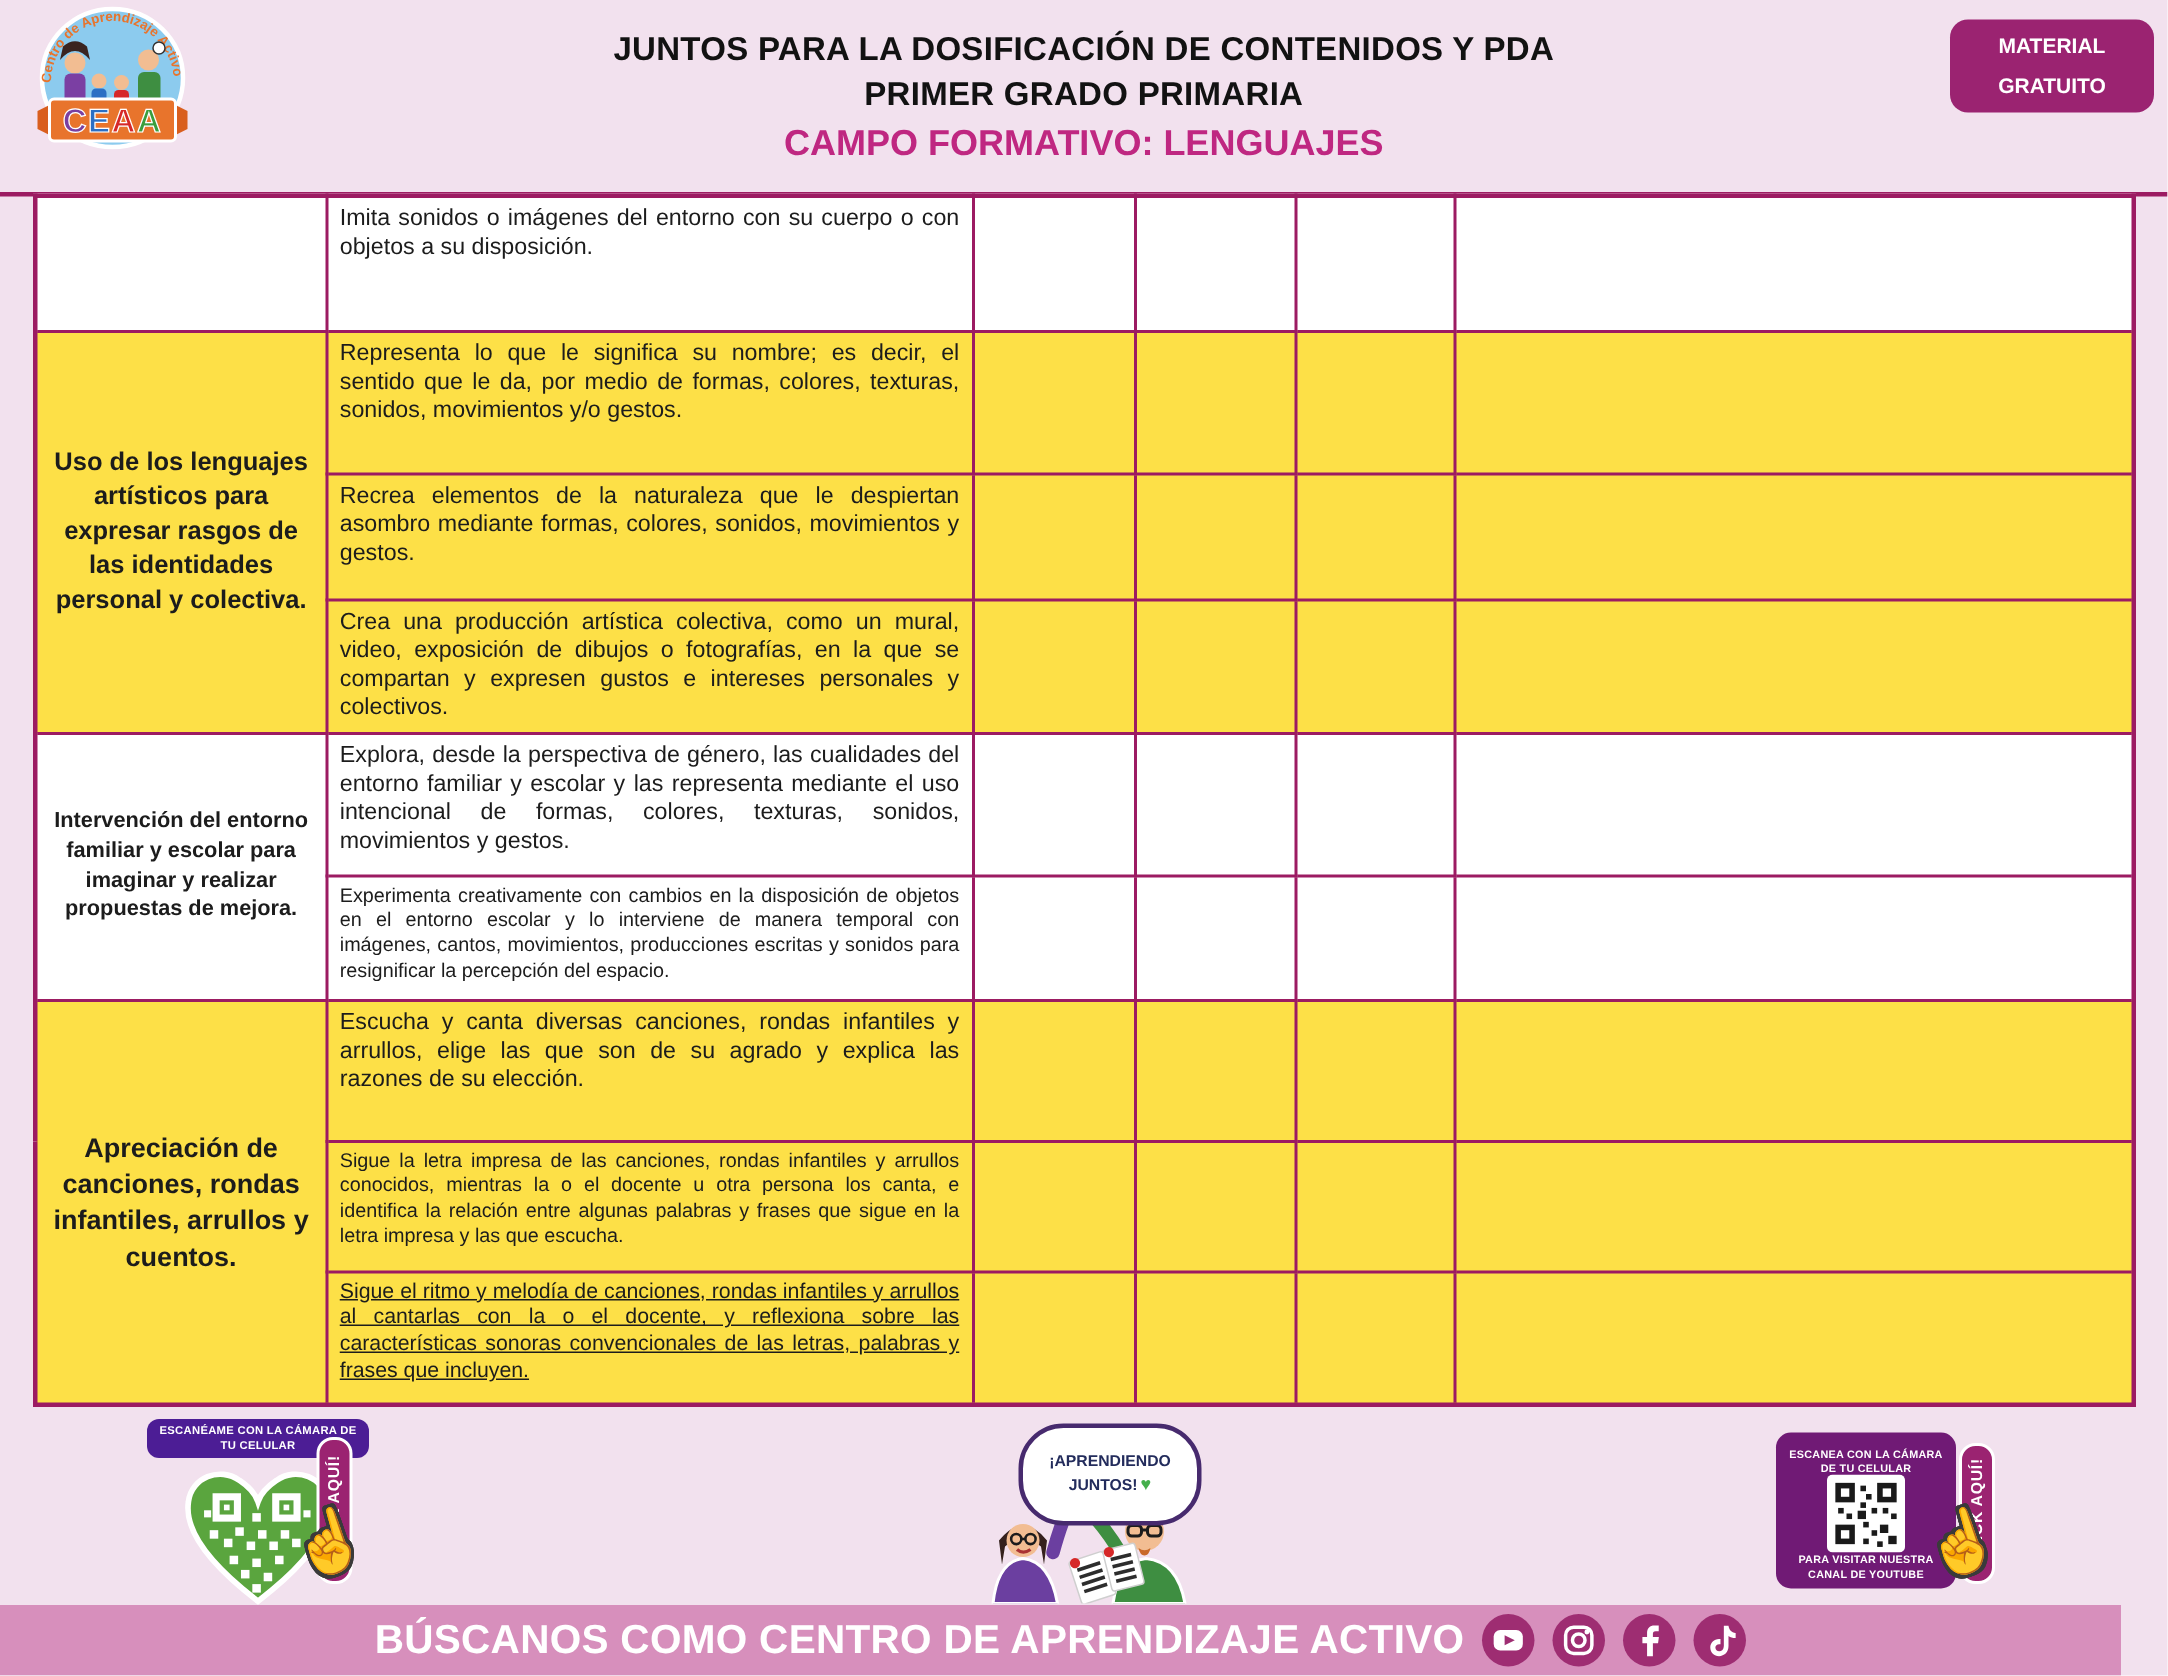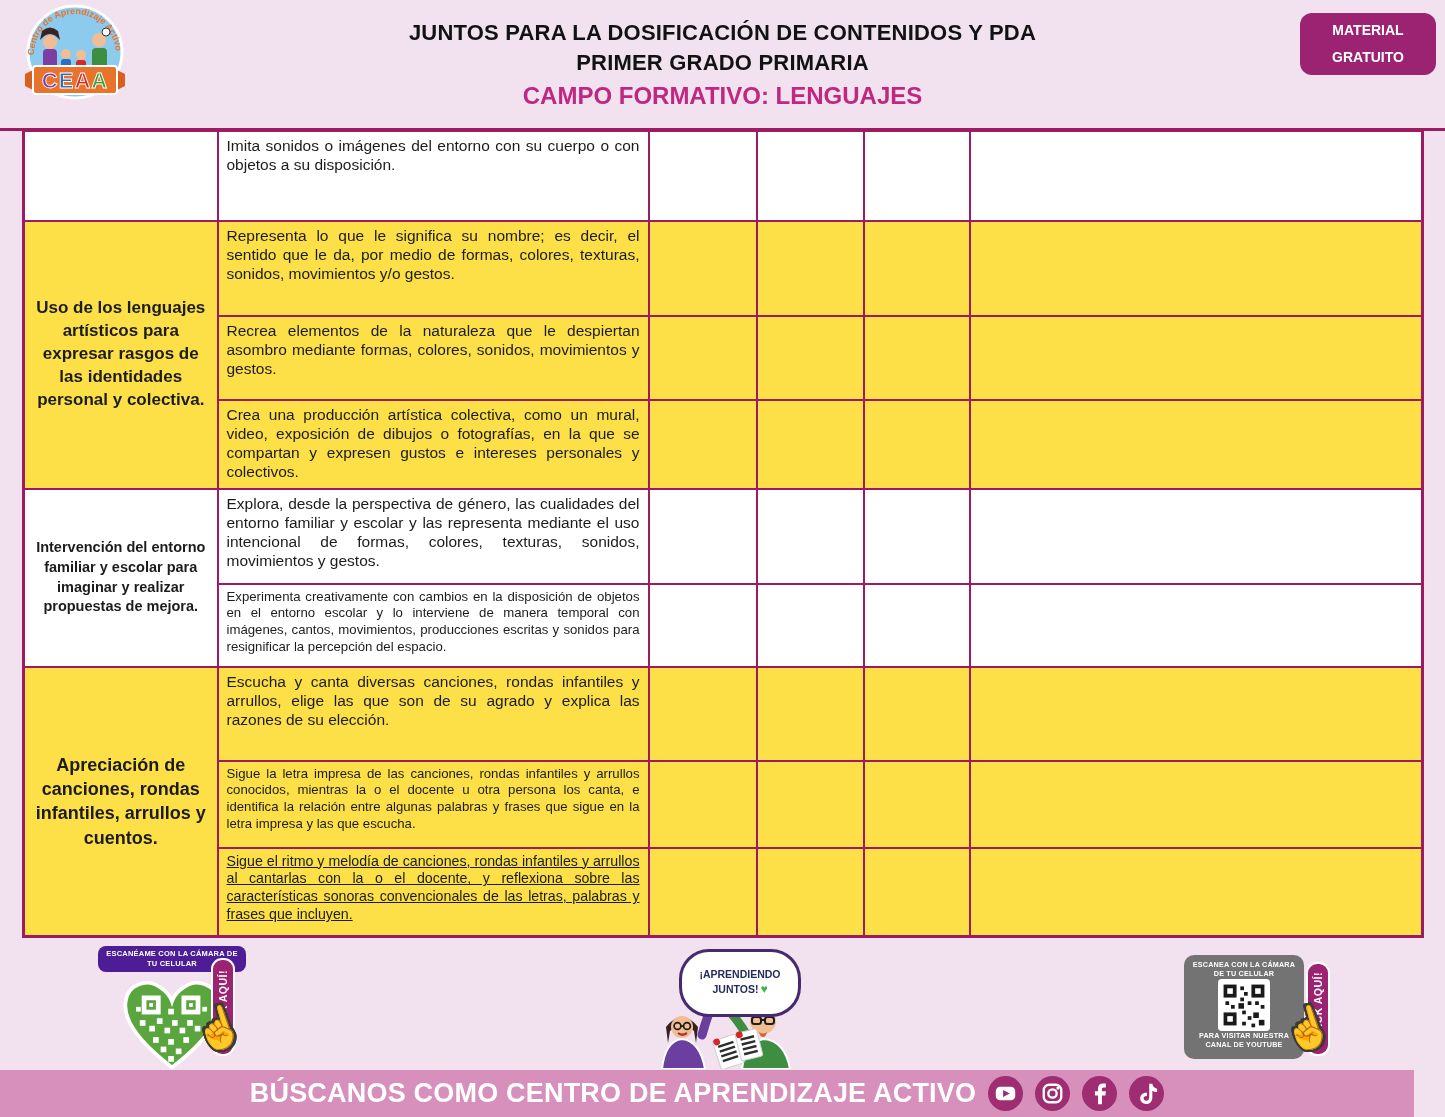--- a/index.html
+++ b/index.html
@@ -63,22 +63,22 @@
     font-size:10.5px;font-weight:800;color:#232c5c;line-height:1.3;padding:2px 8px;z-index:3;
   }
   .bubble .heart{color:#44af4c;font-size:12px;margin-left:2px;}
   .bubble-tail{
     position:absolute;left:702px;top:996px;width:13px;height:13px;background:#fff;z-index:2;
     border-left:3px solid #472a6e;border-bottom:3px solid #472a6e;transform:rotate(55deg) skew(12deg);
   }
   .characters{position:absolute;left:650px;top:991px;z-index:1;}
   .yt-box{
     position:absolute;left:1184px;top:955px;width:120px;height:104px;box-sizing:border-box;
-    background:#737373;border-radius:10px;display:flex;flex-direction:column;align-items:center;
-    justify-content:flex-start;padding:5px 4px;
+    background:#701a75;border-radius:10px;display:flex;flex-direction:column;align-items:center;
+    justify-content:flex-end;padding:5px 4px;
   }
   .yt-box .lbl{color:#fff;font-weight:800;font-size:7.2px;line-height:1.3;text-align:center;letter-spacing:.2px;}
   
   .bottom-bar{
     position:absolute;left:0;top:1070px;width:1414px;height:47px;background:#d78fbc;
     display:flex;align-items:center;justify-content:center;gap:12px;
   }
   .bar-text{color:#fff;font-weight:800;font-size:27px;letter-spacing:.2px;white-space:nowrap;}
   .soc{width:35px;height:35px;border-radius:50%;background:#9e2d72;display:flex;align-items:center;justify-content:center;}
 </style>

